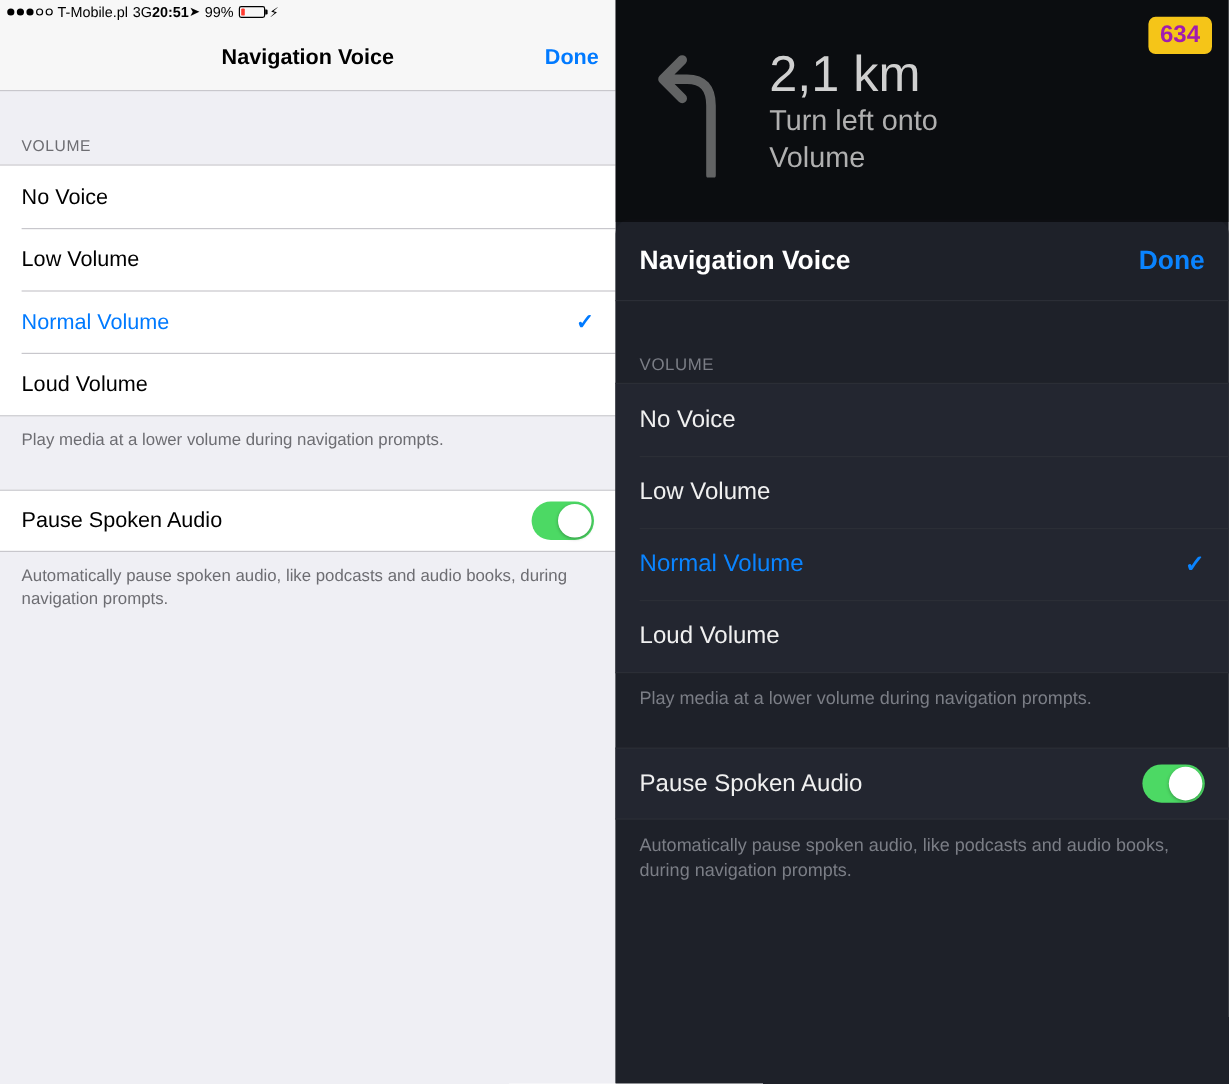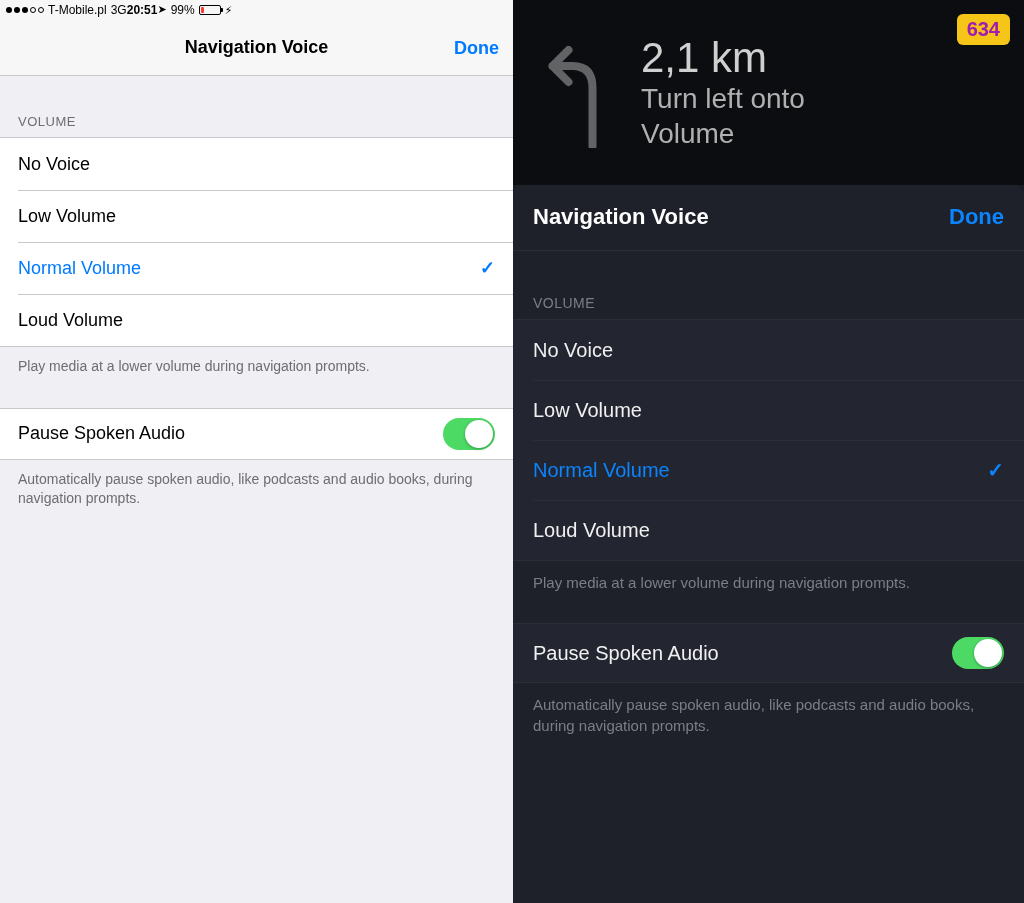--- a/index.html
+++ b/index.html
@@ -224,21 +224,21 @@
       display: flex;
       flex-direction: column;
     }
     .turn-distance {
       font-size: 42px;
       font-weight: 300;
       color: #d0d0d0;
       line-height: 1.05;
     }
     .turn-instruction {
-      font-size: 28px;
+      font-size: 24px;
       font-weight: 300;
       color: #b0b0b0;
       line-height: 1.1;
       margin-top: 4px;
     }
     .route-badge {
       position: absolute;
       top: 14px;
       right: 14px;
       background: #f5c518;

